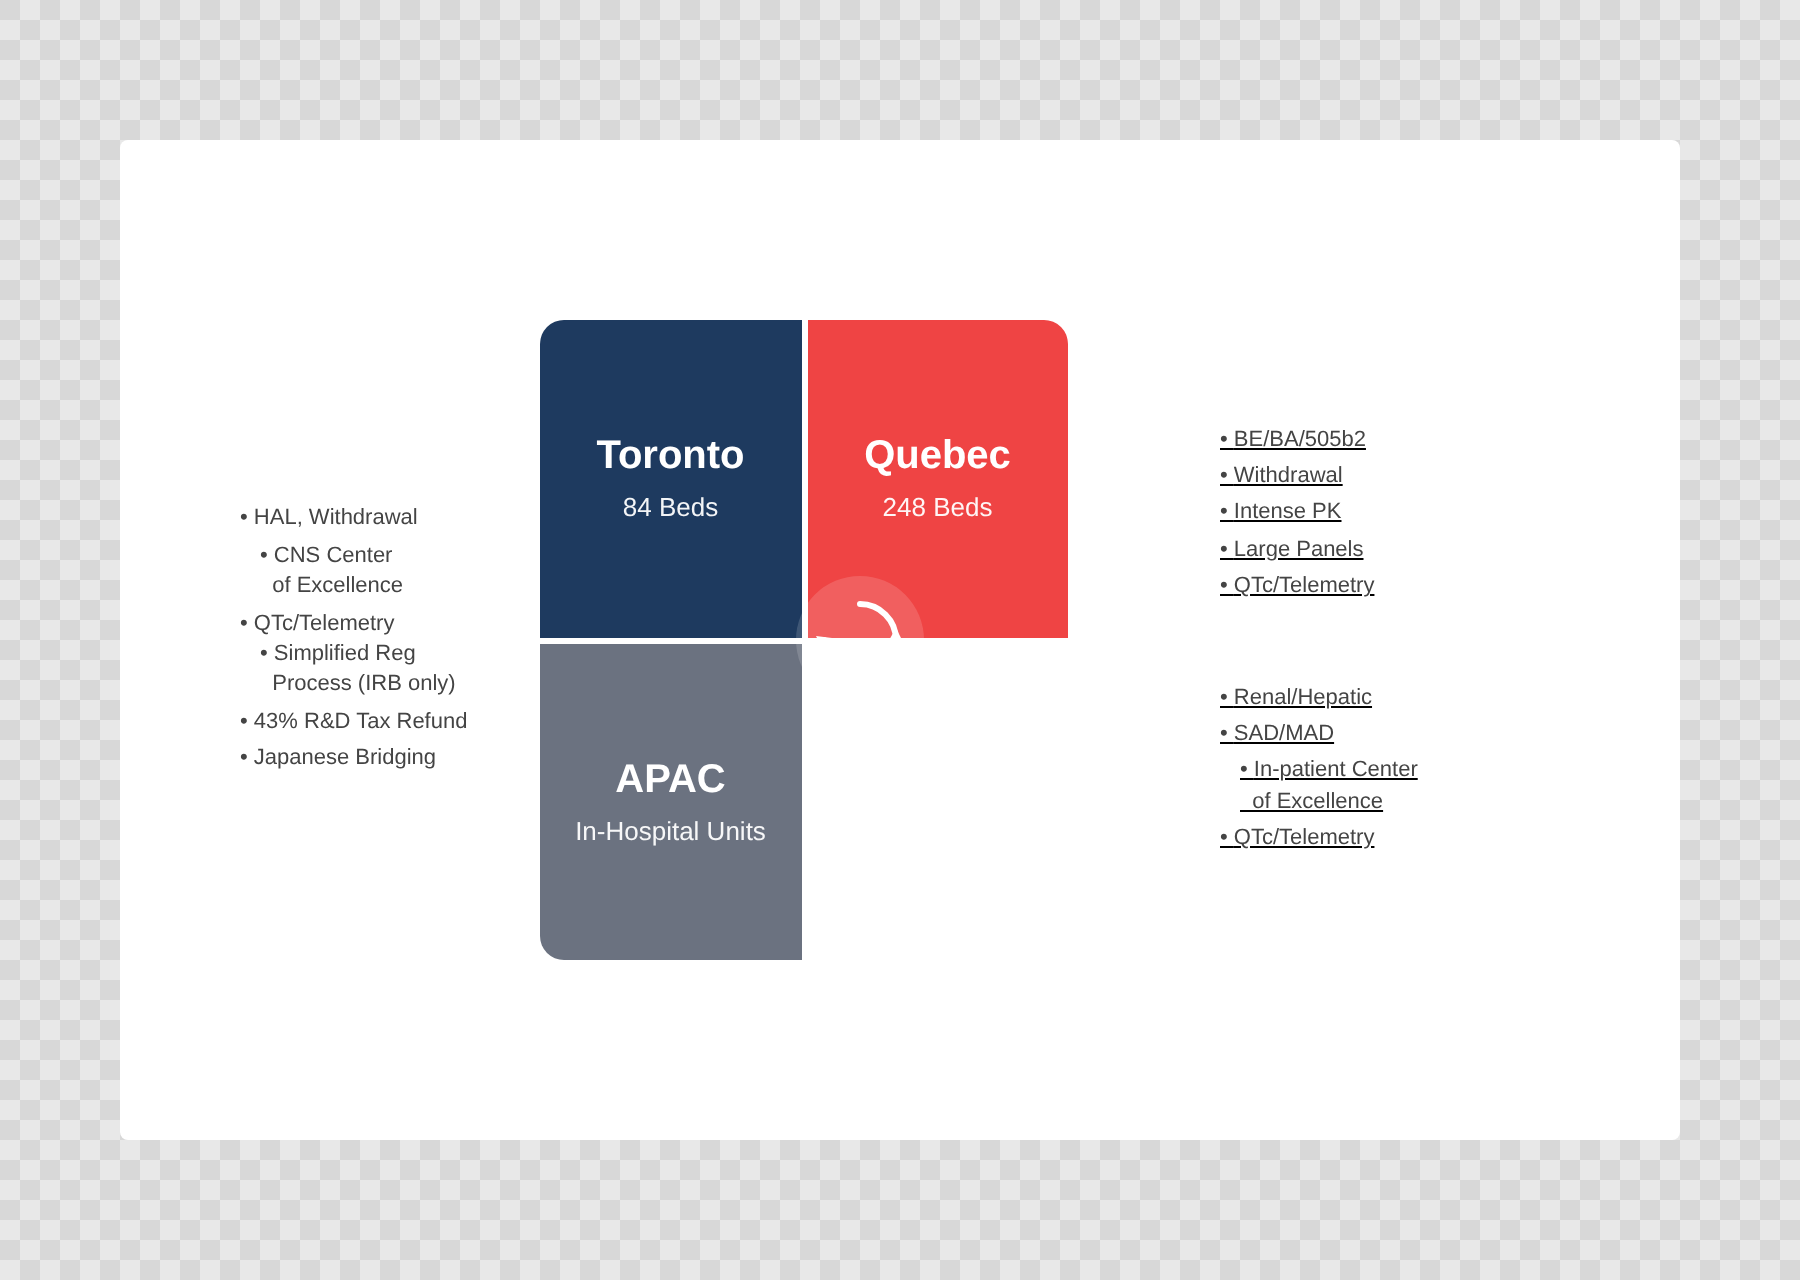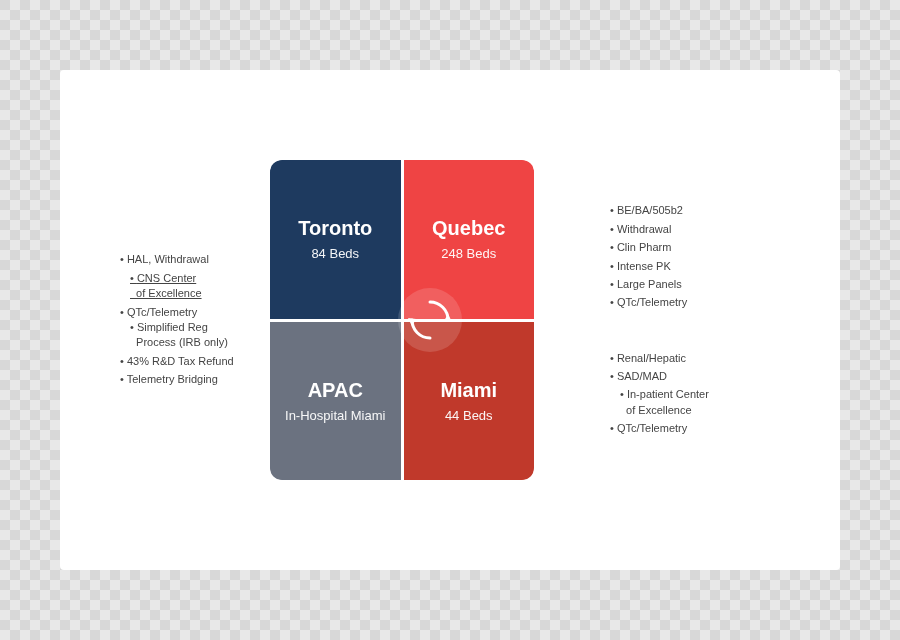--- a/index.html
+++ b/index.html
@@ -40,20 +40,21 @@
     .left-labels {
       display: flex;
       flex-direction: column;
       min-width: 130px;
     }
     .right-labels {
       display: flex;
       flex-direction: column;
       gap: 40px;
       min-width: 150px;
+      text-decoration: underline;
     }
     .label-group {
       display: flex;
       flex-direction: column;
       gap: 3px;
     }
     .label-item {
       font-size: 11px;
       color: #444;
       line-height: 1.4;
@@ -135,72 +136,67 @@
   </style>
 </head>
 <body>
 
 <div class="container">
   <div class="diagram-wrapper">
 
     <div class="left-labels">
       <div class="label-group">
         <div class="label-item">HAL, Withdrawal</div>
-        <div class="label-item" style="padding-left:10px;text-decoration:underline;">CNS Center<br>&nbsp;&nbsp;of Excellence</div>
+        <div class="label-item" style="padding-left:10px;">CNS Center<br>&nbsp;&nbsp;of Excellence</div>
         <div class="label-item">QTc/Telemetry</div>
       </div>
       <div class="label-group">
         <div class="label-item" style="padding-left:10px;">Simplified Reg<br>&nbsp;&nbsp;Process (IRB only)</div>
         <div class="label-item">43% R&amp;D Tax Refund</div>
-        <div class="label-item">Telemetry Bridging</div>
+        <div class="label-item">Japanese Bridging</div>
       </div>
     </div>
 
     <div class="grid-container">
       <div class="quadrant-grid">
 
         <div class="quadrant quadrant-topleft">
           <div class="quadrant-title">Toronto</div>
           <div class="quadrant-subtitle">84 Beds</div>
         </div>
 
         <div class="quadrant quadrant-topright">
           <div class="quadrant-title">Quebec</div>
           <div class="quadrant-subtitle">248 Beds</div>
         </div>
 
         <div class="quadrant quadrant-bottomleft">
           <div class="quadrant-title">APAC</div>
-          <div class="quadrant-subtitle">In-Hospital Miami</div>
+          <div class="quadrant-subtitle">In-Hospital Units</div>
         </div>
 
-        <div class="quadrant quadrant-bottomright">
-          <div class="quadrant-title">Miami</div>
-          <div class="quadrant-subtitle">44 Beds</div>
-        </div>
 
       </div>
 
       <div class="center-icon">
         <svg class="arrows-svg" viewBox="0 0 60 60">
 
           <path d="M 30 12 A 18 18 0 0 1 48 30" stroke="white" stroke-width="3" fill="none" stroke-linecap="round"></path>
           <polygon points="48,24 52,32 44,31" fill="white"></polygon>
 
           <path d="M 30 48 A 18 18 0 0 1 12 30" stroke="white" stroke-width="3" fill="none" stroke-linecap="round"></path>
           <polygon points="12,36 8,28 16,29" fill="white"></polygon>
         </svg>
       </div>
     </div>
 
     <div class="right-labels">
       <div class="label-group">
         <div class="label-item">BE/BA/505b2</div>
         <div class="label-item">Withdrawal</div>
-        <div class="label-item">Clin Pharm</div>
         <div class="label-item">Intense PK</div>
         <div class="label-item">Large Panels</div>
         <div class="label-item">QTc/Telemetry</div>
       </div>
       <div class="label-group">
         <div class="label-item">Renal/Hepatic</div>
         <div class="label-item">SAD/MAD</div>
         <div class="label-item" style="padding-left:10px;">In-patient Center<br>&nbsp;&nbsp;of Excellence</div>
         <div class="label-item">QTc/Telemetry</div>
       </div>

